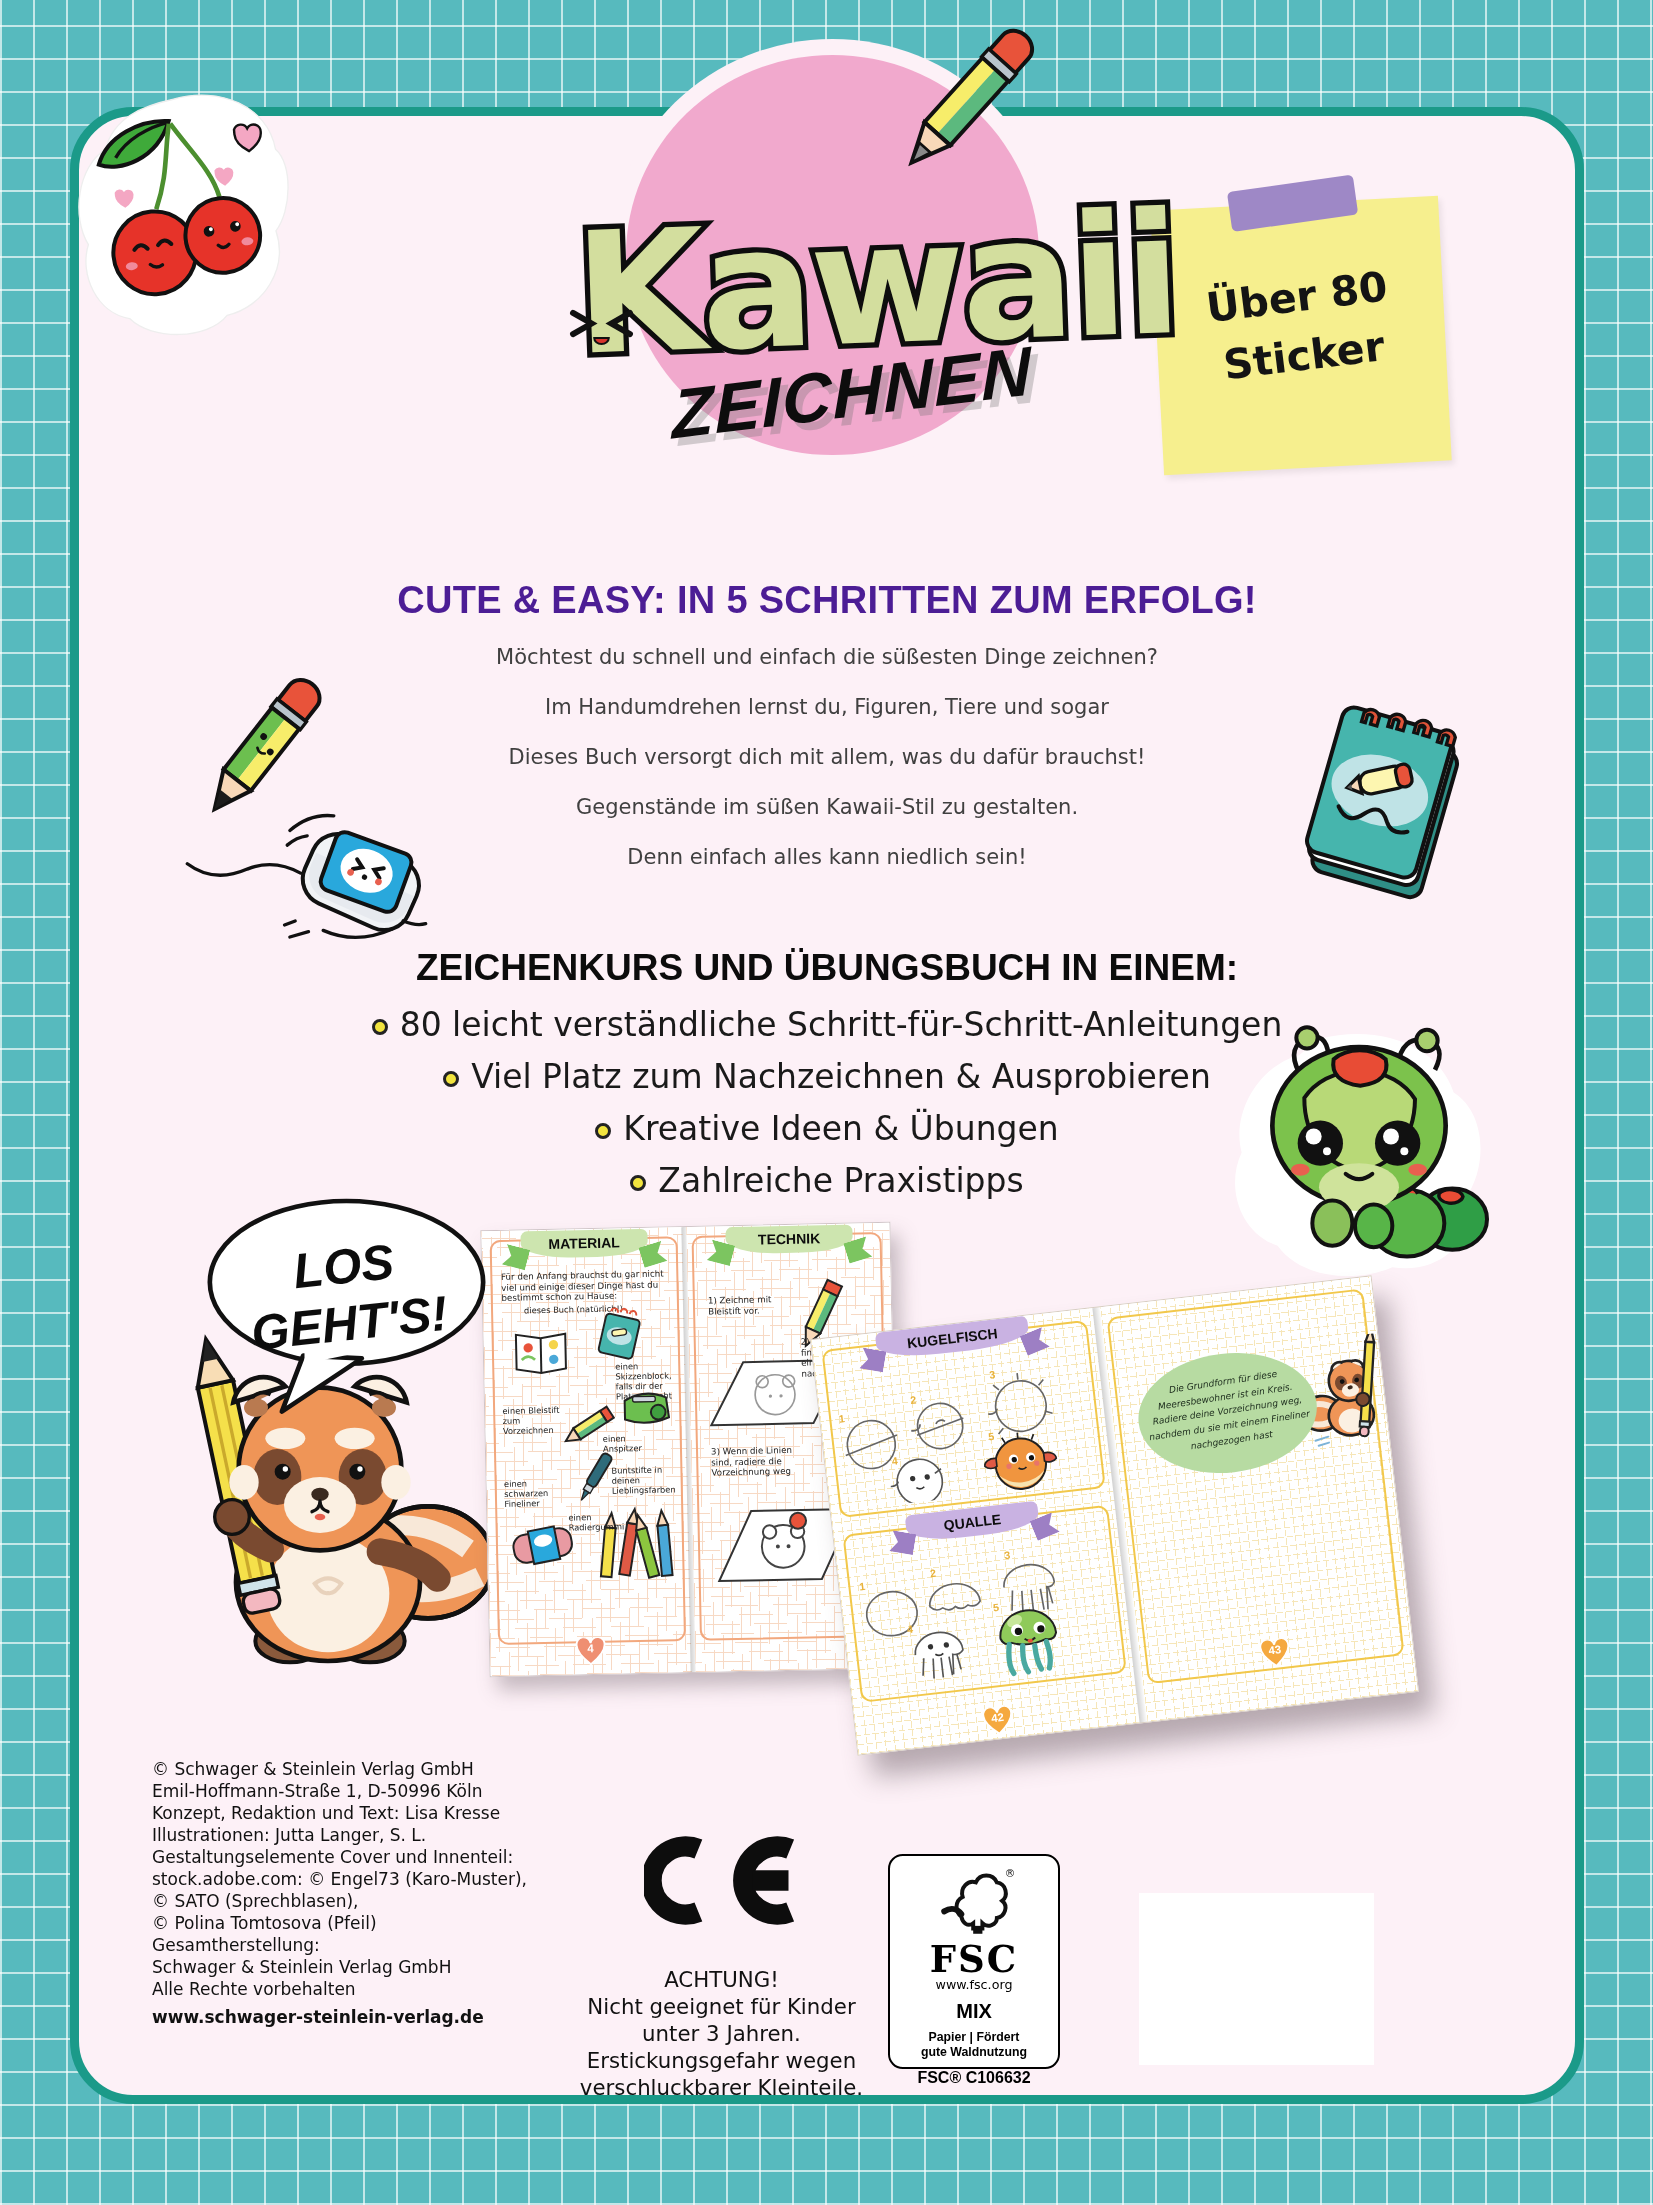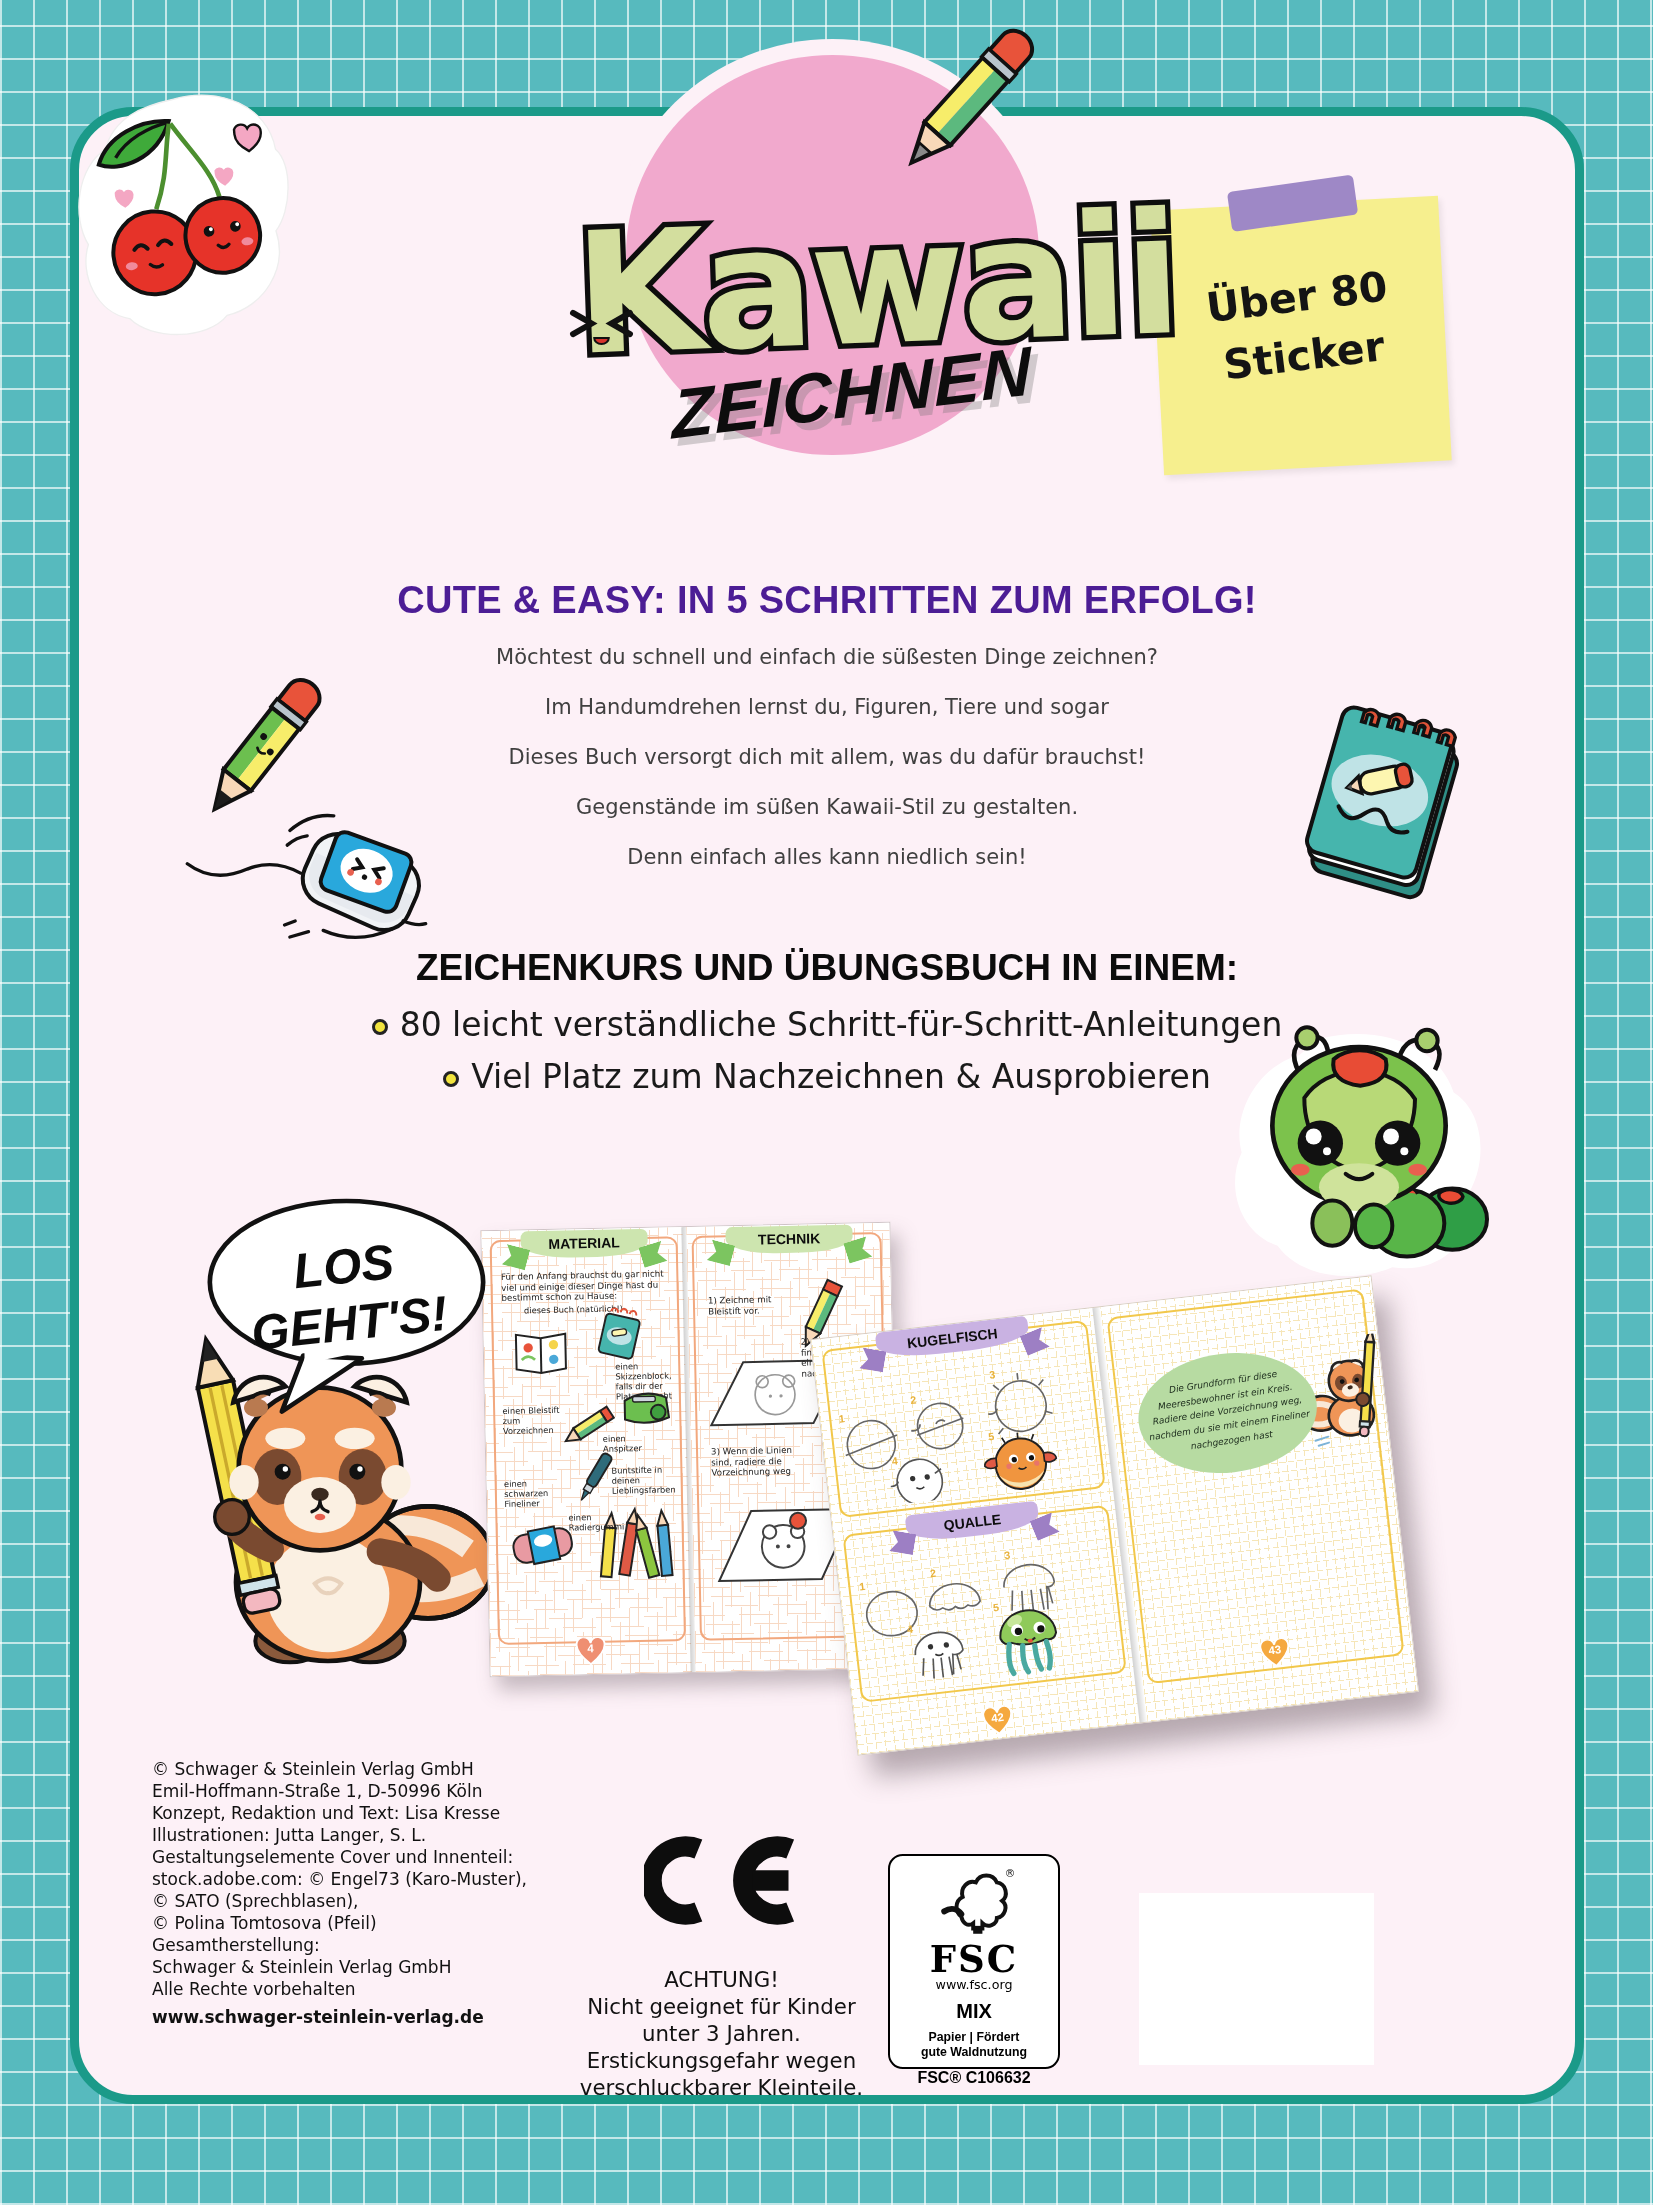--- a/index.html
+++ b/index.html
@@ -166,20 +166,22 @@
   <div>Im Handumdrehen lernst du, Figuren, Tiere und sogar</div>
   <div>Dieses Buch versorgt dich mit allem, was du dafür brauchst!</div>
   <div>Gegenstände im süßen Kawaii-Stil zu gestalten.</div>
   <div>Denn einfach alles kann niedlich sein!</div>
 </div>
 
 <div class="sec-head">ZEICHENKURS UND ÜBUNGSBUCH IN EINEM:</div>
 <div class="bullets">
   <div class="row"><span class="dot"></span><span>80 leicht verständliche Schritt-für-Schritt-Anleitungen</span></div>
   <div class="row"><span class="dot"></span><span>Viel Platz zum Nachzeichnen &amp; Ausprobieren</span></div>
+  <div class="row"><span class="dot"></span><span>Kreative Ideen &amp; Übungen</span></div>
+  <div class="row"><span class="dot"></span><span>Zahlreiche Praxistipps</span></div>
 </div>
 
 <svg class="abs" style="left:123px;top:664px;width:387px;height:293px;z-index:3;" viewBox="0 0 580 440">
   <g transform="rotate(38 190 150)">
     <path d="M164 20 a26 22 0 0 1 52 0 l0 28 l-52 0 z" fill="#e8533a" stroke="#111" stroke-width="6"></path>
     <rect x="162" y="48" width="56" height="15" fill="#b9c4cc" stroke="#111" stroke-width="5"></rect>
     <rect x="164" y="63" width="26" height="118" fill="#6cbf4f"></rect>
     <rect x="190" y="63" width="26" height="118" fill="#f7ed6a"></rect>
     <rect x="164" y="63" width="52" height="118" fill="none" stroke="#111" stroke-width="6"></rect>
     <circle cx="181" cy="105" r="5" fill="#111"></circle>

